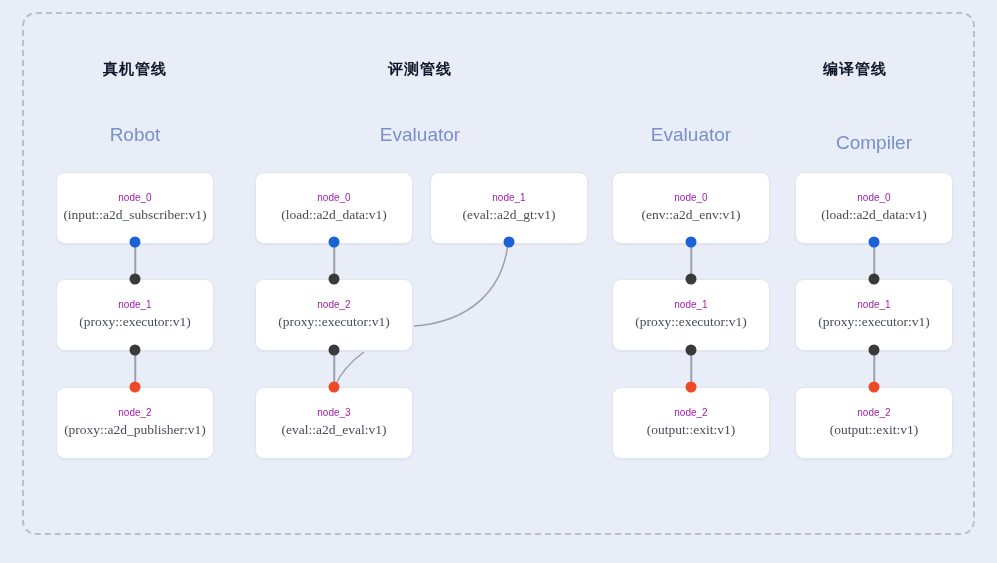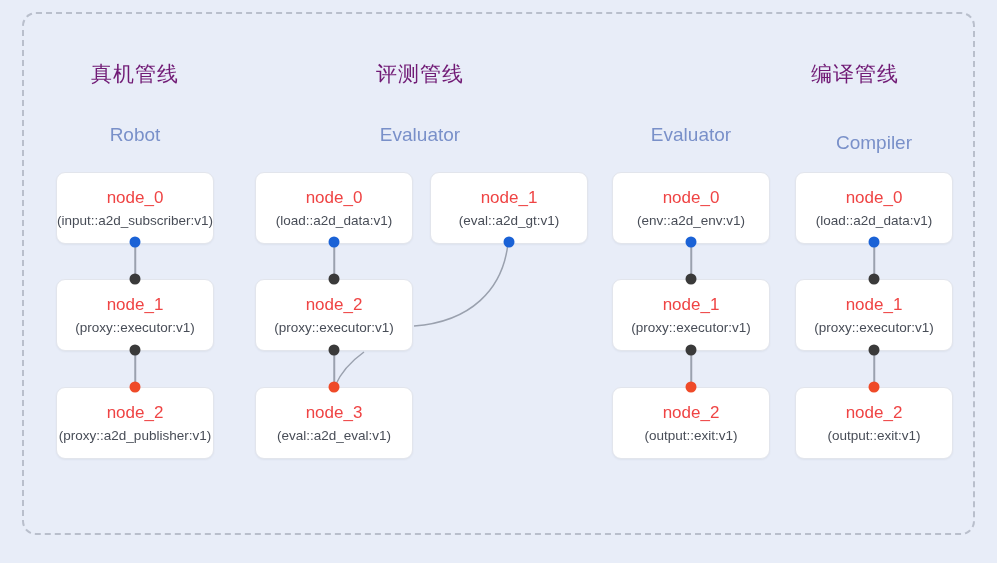--- a/index.html
+++ b/index.html
@@ -32,23 +32,23 @@
     border: 2px dashed #b9bfcc;
     border-radius: 14px;
     background: transparent;
   }
   
   .col-header {
     position: absolute;
     text-align: center;
   }
   .col-title-cn {
-    font-size: 21px;
-    font-weight: normal;
-    color: #701a75;
+    font-size: 15px;
+    font-weight: bold;
+    color: #0f172a;
     letter-spacing: 1px;
     white-space: nowrap;
   }
   .col-title-en {
     font-size: 19px;
     color: #7990c9;
     white-space: nowrap;
     font-weight: normal;
   }
   
@@ -60,30 +60,31 @@
     border-radius: 9px;
     box-shadow: 0 1px 2px rgba(40,50,80,0.055);
     display: flex;
     flex-direction: column;
     align-items: center;
     justify-content: center;
     width: 158px;
     height: 72px;
   }
   .node-name {
-    font-size: 17px;
-    color: #ef4444;
+    font-size: 10px;
+    color: #a21caf;
     line-height: 1.45;
     white-space: nowrap;
   }
   .node-type {
     font-size: 13.5px;
     color: #484d57;
     line-height: 1.45;
     white-space: nowrap;
+    font-family: Liberation Serif, serif;
   }
   
   .port {
     position: absolute;
     width: 11px;
     height: 11px;
     border-radius: 50%;
     transform: translate(-50%, -50%);
     z-index: 6;
   }

